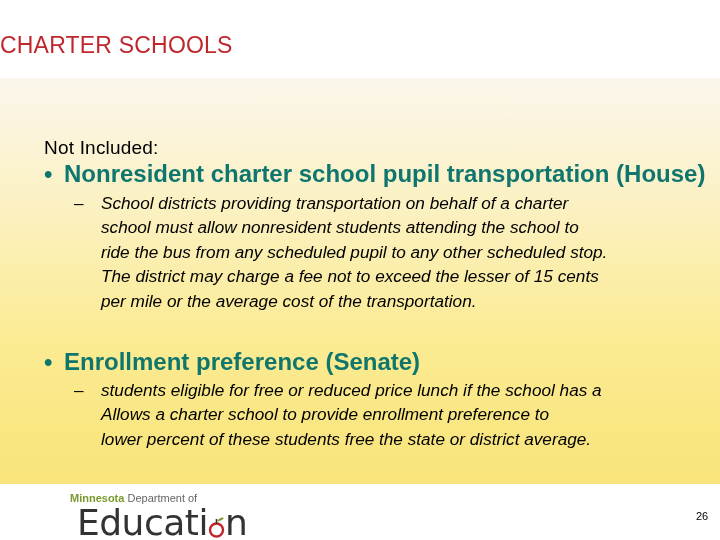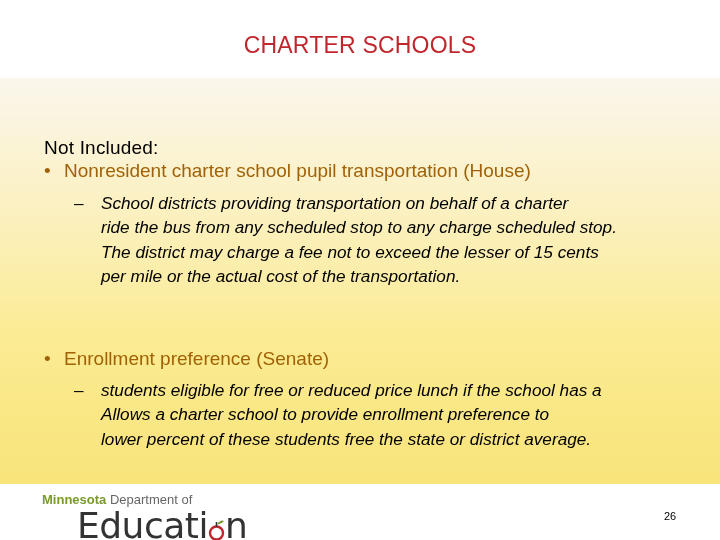--- a/index.html
+++ b/index.html
@@ -3,72 +3,73 @@
   <meta charset="utf-8">
   <style>
     html, body { margin: 0; padding: 0; }
     body {
       width: 720px; height: 540px; position: relative; overflow: hidden;
       background: #ffffff;
       font-family: "Liberation Sans", sans-serif;
     }
     .title {
       position: absolute; top: 32px; left: 0; width: 720px;
-      text-align: center; color: #c0272d; font-size: 23px; font-weight: normal;
+      text-align: left; color: #c0272d; font-size: 23px; font-weight: normal;
       letter-spacing: 0.2px;
     }
     .body-area {
       position: absolute; top: 78px; left: 0; width: 720px; height: 406px;
       background: linear-gradient(to bottom, #faf6ec 0%, #fbf1c4 30%, #fbeb92 65%, #f8e47a 100%);
     }
     .heading {
       position: absolute; top: 93px; left: 44px; font-size: 19px; color: #000;
       letter-spacing: 0.2px;
       margin-top: 44px;
     }
     .bullet {
-      position: absolute; left: 44px; font-size: 19px; font-weight: normal; color: #a16207;
+      position: absolute; left: 44px; font-size: 24px; font-weight: bold; color: #0f766e;
     }
     .bullet .dot { display: inline-block; width: 20px; }
     .sub {
       position: absolute; left: 74px; width: 630px; font-size: 17.2px; color: #000;
       line-height: 24.4px;
     }
     .sub .dash { position: absolute; left: 0; top: 0; }
     .sub .txt { display: block; padding-left: 27px; font-style: italic; }
     .footer-logo { position: absolute; left: 42px; top: 492px; }
-    .logo-top { font-size: 13px; color: #666; white-space: nowrap; }
+    .logo-top { font-size: 11px; color: #666; white-space: nowrap; margin-left: 28px; }
     .logo-top .mn { color: #7a9a2e; font-weight: bold; }
     .logo-main {
       font-size: 36px; color: #333; font-family: "DejaVu Sans", sans-serif;
       letter-spacing: -0.5px; margin-top: -2px; position: relative; white-space: nowrap; margin-left: 35px;
     }
     .apple { display: inline-block; position: relative; }
     .page-num {
-      position: absolute; left: 664px; top: 510px; font-size: 11px; color: #000;
+      position: absolute; left: 696px; top: 510px; font-size: 11px; color: #000;
     }
   </style>
 </head>
 <body>
 
 <div class="title">CHARTER SCHOOLS</div>
 
 <div class="body-area"></div>
 
 <div class="heading">Not Included:</div>
 
 <div class="bullet" style="top:160px;">
   <span class="dot">•</span><span>Nonresident charter school pupil transportation (House)</span>
 </div>
 <div class="sub" style="top:191px;">
   <span class="dash">–</span>
   <span class="txt">School districts providing transportation on behalf of a charter</span>
-  <span class="txt">ride the bus from any scheduled stop to any charge scheduled stop.</span>
+  <span class="txt">school must allow nonresident students attending the school to</span>
+  <span class="txt">ride the bus from any scheduled pupil to any other scheduled stop.</span>
   <span class="txt">The district may charge a fee not to exceed the lesser of 15 cents</span>
-  <span class="txt">per mile or the actual cost of the transportation.</span>
+  <span class="txt">per mile or the average cost of the transportation.</span>
 </div>
 
 <div class="bullet" style="top:348px;">
   <span class="dot">•</span><span>Enrollment preference  (Senate)</span>
 </div>
 <div class="sub" style="top:378px;">
   <span class="dash">–</span>
   <span class="txt">students eligible for free or reduced price lunch if the school has a</span>
   <span class="txt">Allows a charter school to provide enrollment preference to</span>
   <span class="txt">lower percent of these students free the state or district average.</span>

